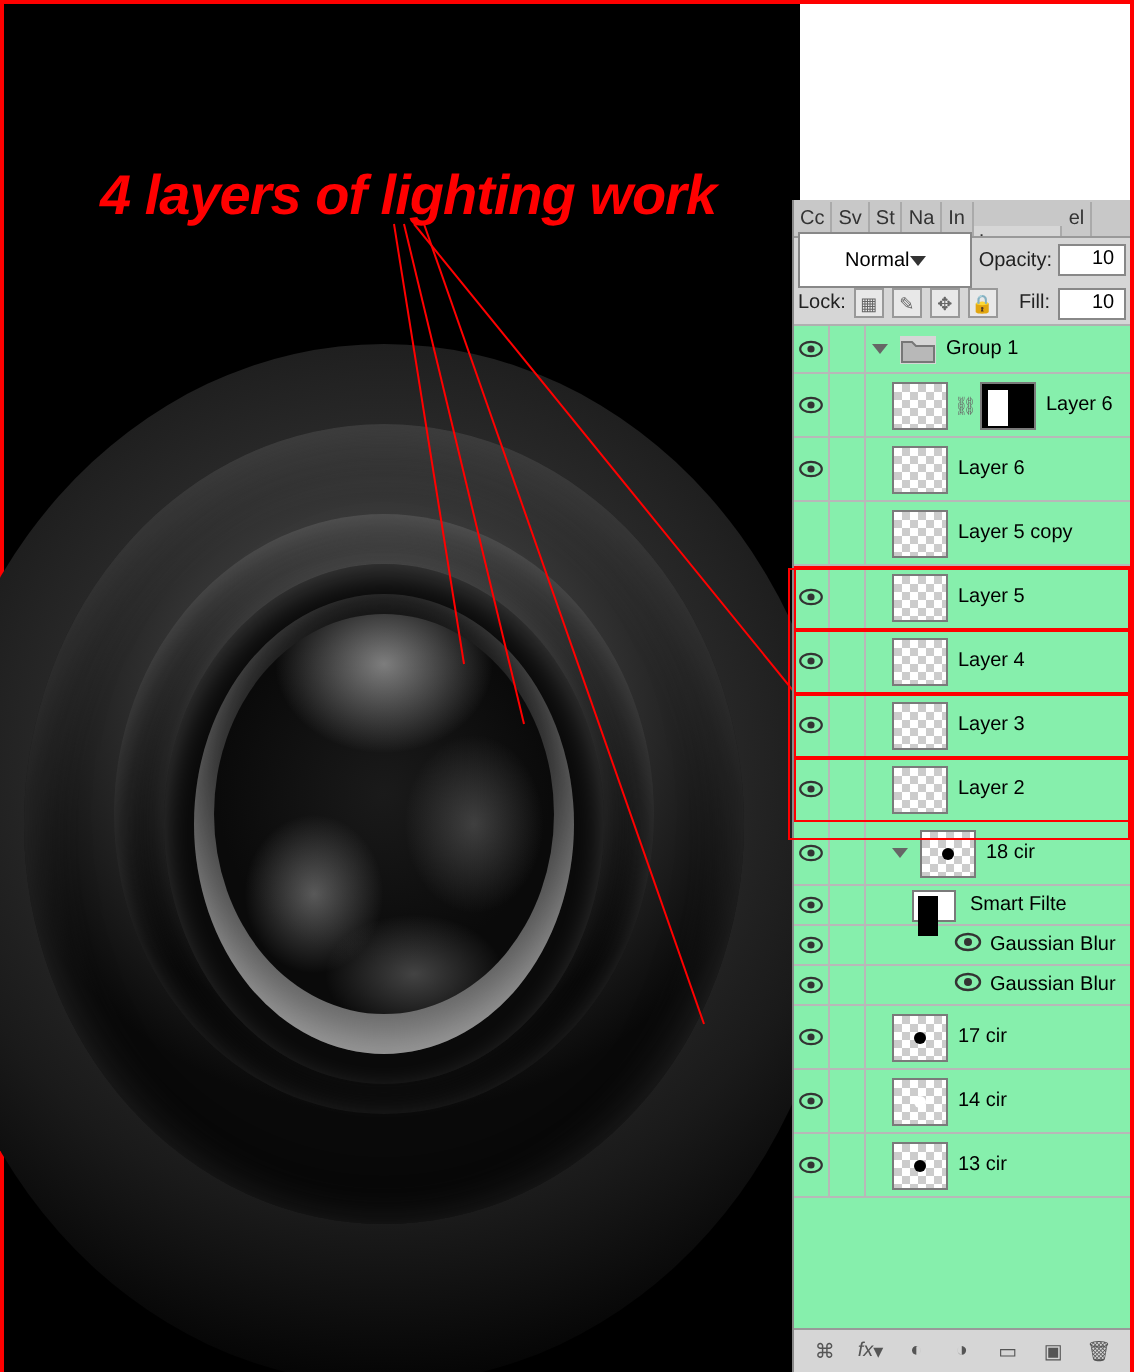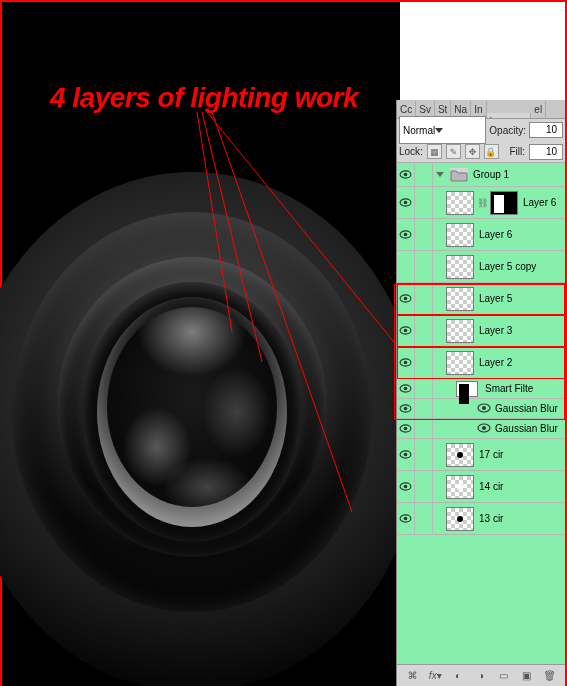--- a/index.html
+++ b/index.html
@@ -20,21 +20,21 @@
 .hl3{left:95px;top:60px;width:70px;height:90px;background:radial-gradient(ellipse,rgba(150,150,150,.35) 0%,transparent 70%)}
 .hl4{left:55px;top:150px;width:90px;height:60px;background:radial-gradient(ellipse,rgba(200,200,200,.3) 0%,transparent 70%)}
 .anno{position:absolute;left:48px;top:80px;color:red;font:italic bold 28px Arial;letter-spacing:-.5px}
 svg.lines{position:absolute;left:0;top:0;width:398px;height:686px;pointer-events:none}
 .panel{position:absolute;right:0;top:98px;width:169px;height:586px;background:#d6d6d6;display:flex;flex-direction:column;border-left:1px solid #888}
 .tabs{display:flex;background:#c8c8c8;height:19px;border-bottom:1px solid #999;align-items:center;overflow:hidden}
 .tab{padding:3px 3px;color:#333;border-right:1px solid #aaa;white-space:nowrap}
 .tab.active{background:#d6d6d6;position:relative;top:12px}
 .x{margin-left:2px}
 .optrow{display:flex;align-items:center;height:22px;padding:0 2px;gap:3px}
-.blend{flex:1;height:17px;background:#fff;border:1px solid #888;padding:13px 3px;display:flex;align-items:center;justify-content:flex-start}
+.blend{flex:1;height:17px;background:#fff;border:1px solid #888;padding:13px 3px;display:flex;align-items:center;justify-content:center}
 .ddarrow{width:0;height:0;border-left:4px solid transparent;border-right:4px solid transparent;border-top:5px solid #333}
 .lbl{color:#222}
 .nbox{width:18px;height:16px;background:#fff;border:1px solid #888;text-align:right;padding:1px 16px}
 .lockrow{display:flex;align-items:center;height:22px;padding:0 2px;gap:4px;border-bottom:1px solid #b0b0b0}
 .lockicon{width:15px;height:15px;border:1px solid #999;background:#e8e8e8;display:flex;align-items:center;justify-content:center;font-size:9px;color:#666}
 .layers{flex:1;overflow:hidden;background:#86efac}
 .layer{display:flex;align-items:center;height:32px;border-bottom:1px solid #b8b8b8}
 .layer.group{height:24px}
 .layer.sf{height:20px}
 .layer.hlred{outline:1px solid red;outline-offset:-1px}
@@ -181,33 +181,60 @@
         <div class="layer hlred">
           <div class="eye">
             <svg viewBox="0 0 14 10">
               <ellipse cx="7" cy="5" rx="6" ry="4" fill="none" stroke="#333" stroke-width="1.2"></ellipse>
               <circle cx="7" cy="5" r="2" fill="#333"></circle>
             </svg>
           </div>
           <div class="spacer"></div>
           <div class="indent"></div>
           <div class="thumb"></div>
+          <span class="lname">Layer 4</span>
+        </div>
+        <div class="layer hlred">
+          <div class="eye">
+            <svg viewBox="0 0 14 10">
+              <ellipse cx="7" cy="5" rx="6" ry="4" fill="none" stroke="#333" stroke-width="1.2"></ellipse>
+              <circle cx="7" cy="5" r="2" fill="#333"></circle>
+            </svg>
+          </div>
+          <div class="spacer"></div>
+          <div class="indent"></div>
+          <div class="thumb"></div>
           <span class="lname">Layer 3</span>
         </div>
         <div class="layer hlred">
           <div class="eye">
             <svg viewBox="0 0 14 10">
               <ellipse cx="7" cy="5" rx="6" ry="4" fill="none" stroke="#333" stroke-width="1.2"></ellipse>
               <circle cx="7" cy="5" r="2" fill="#333"></circle>
             </svg>
           </div>
           <div class="spacer"></div>
           <div class="indent"></div>
           <div class="thumb"></div>
           <span class="lname">Layer 2</span>
+        </div>
+        <div class="layer">
+          <div class="eye">
+            <svg viewBox="0 0 14 10">
+              <ellipse cx="7" cy="5" rx="6" ry="4" fill="none" stroke="#333" stroke-width="1.2"></ellipse>
+              <circle cx="7" cy="5" r="2" fill="#333"></circle>
+            </svg>
+          </div>
+          <div class="spacer"></div>
+          <div class="indent"></div>
+          <span class="tri down"></span>
+          <div class="thumb">
+            <div class="dot"></div>
+          </div>
+          <span class="lname">18 cir</span>
         </div>
         <div class="layer sf">
           <div class="eye">
             <svg viewBox="0 0 14 10">
               <ellipse cx="7" cy="5" rx="6" ry="4" fill="none" stroke="#333" stroke-width="1.2"></ellipse>
               <circle cx="7" cy="5" r="2" fill="#333"></circle>
             </svg>
           </div>
           <div class="spacer"></div>
           <div class="indent"></div>

